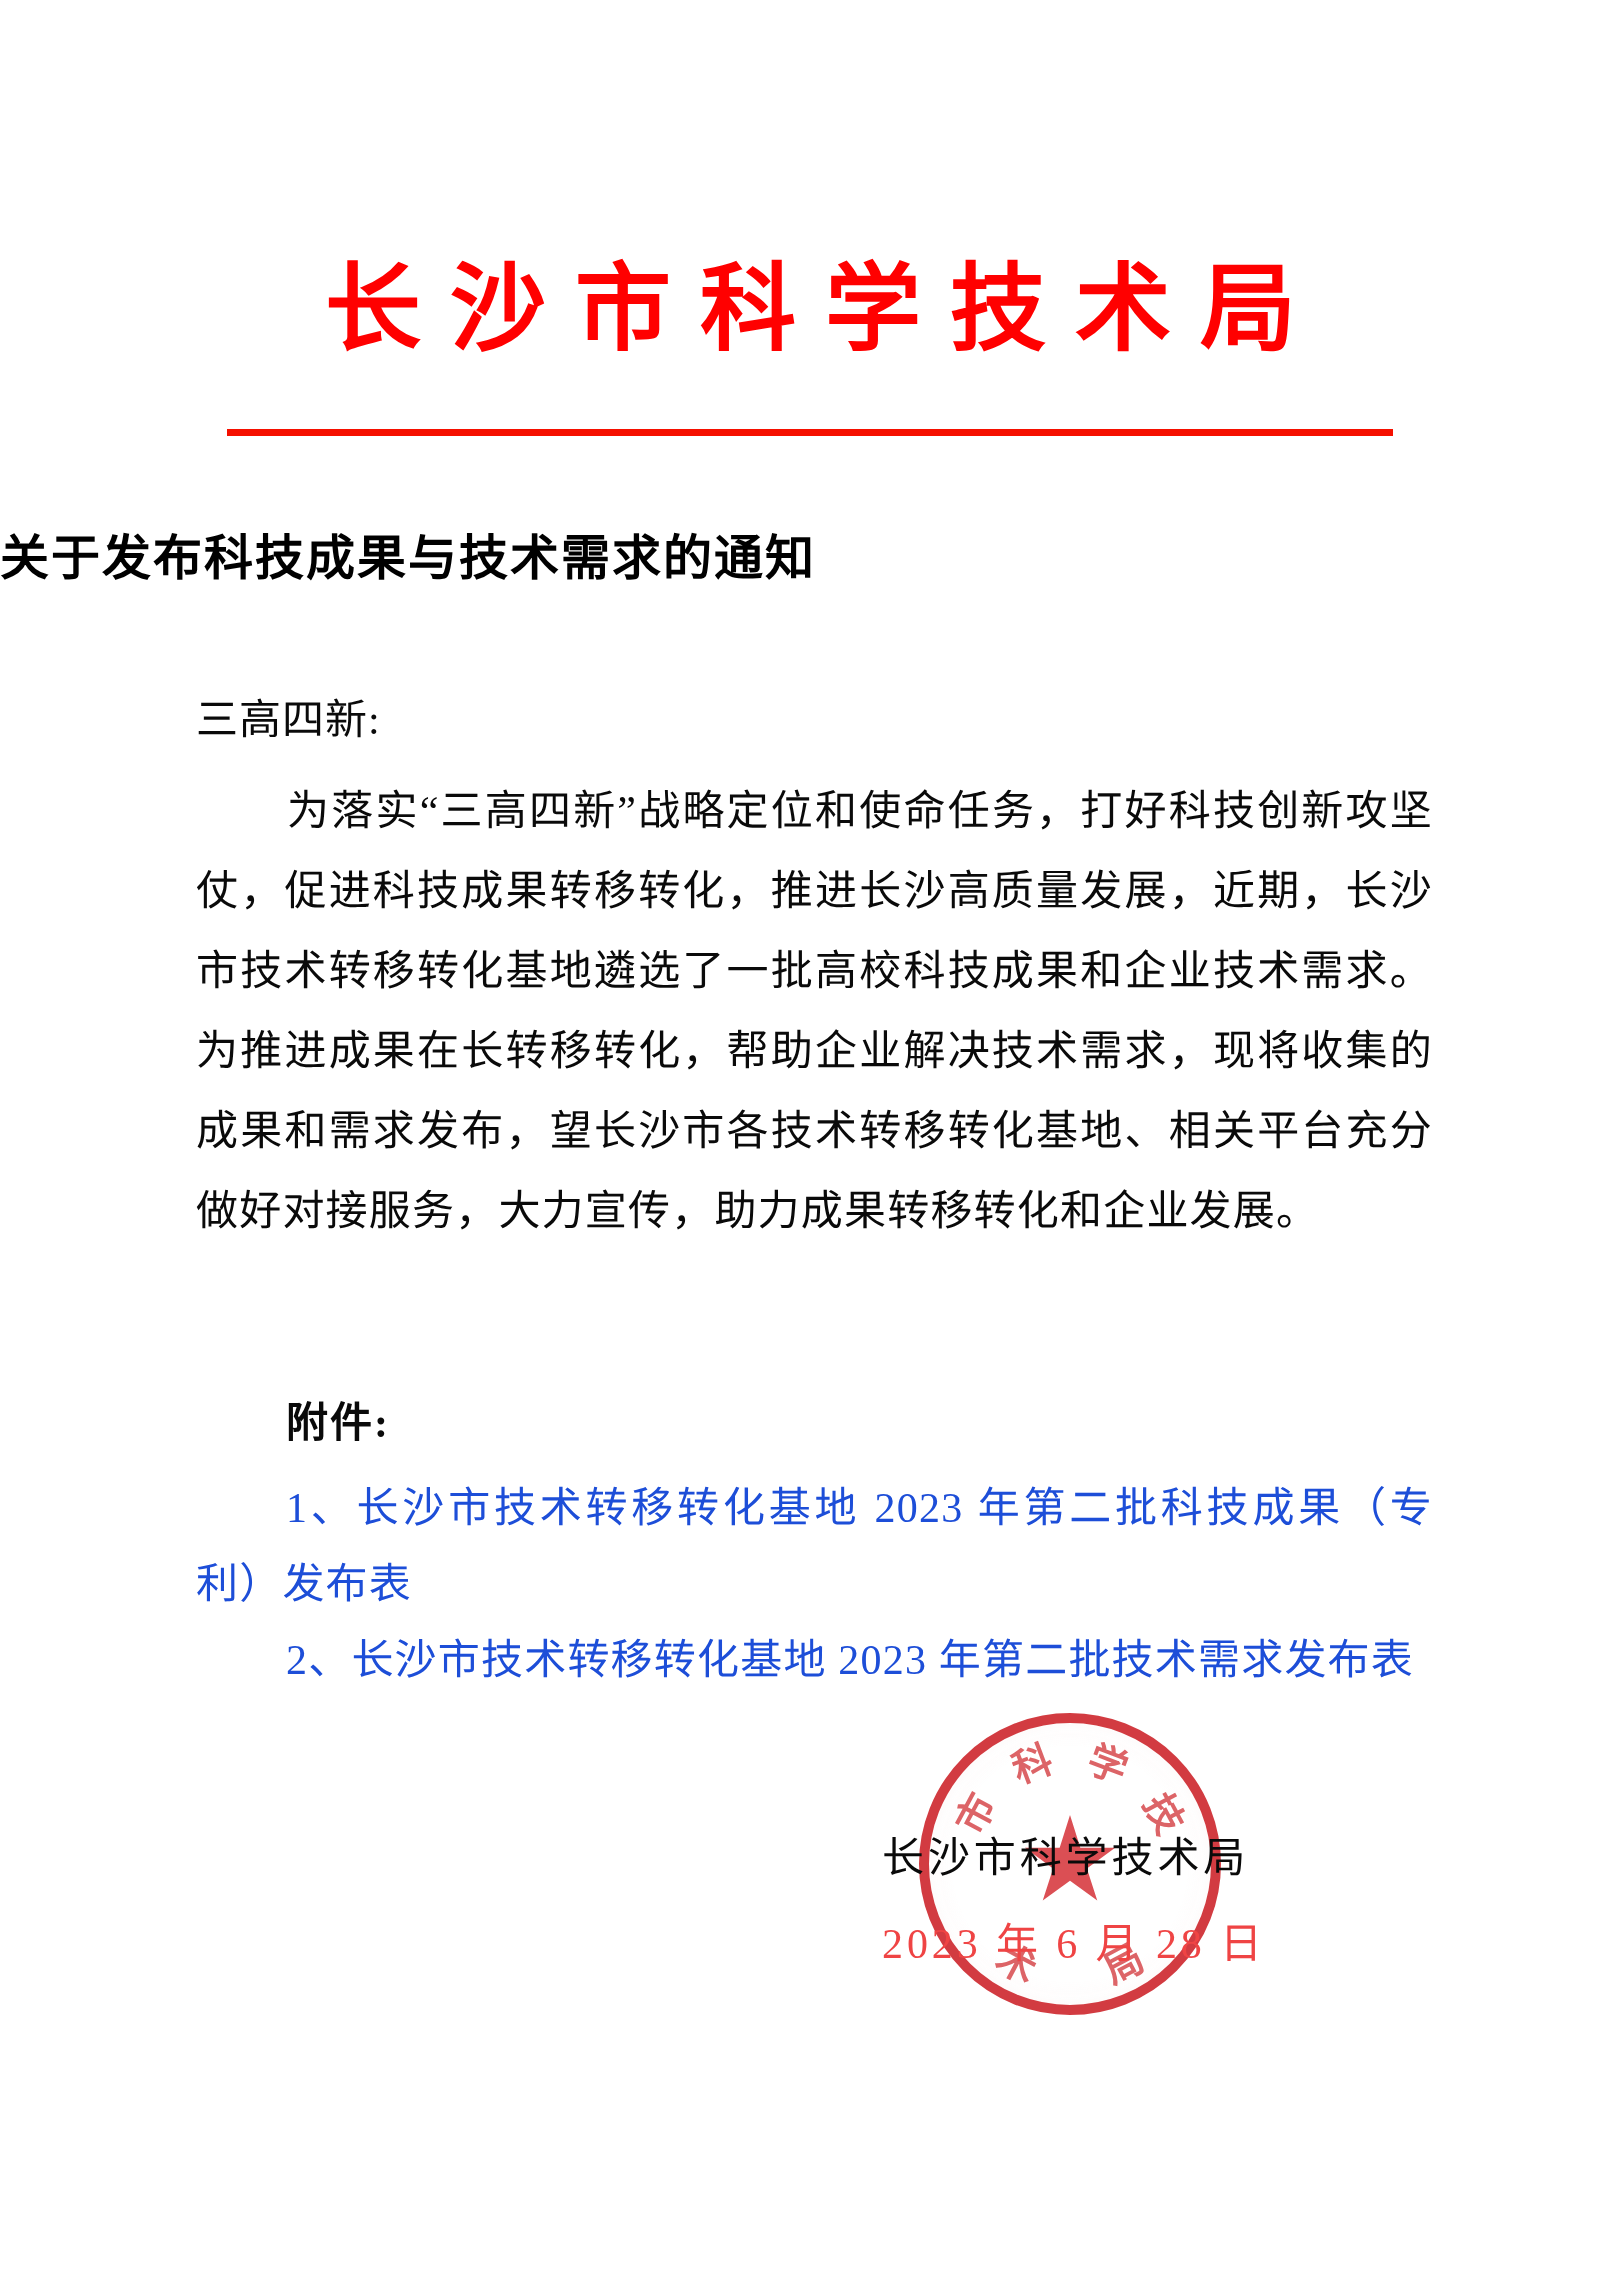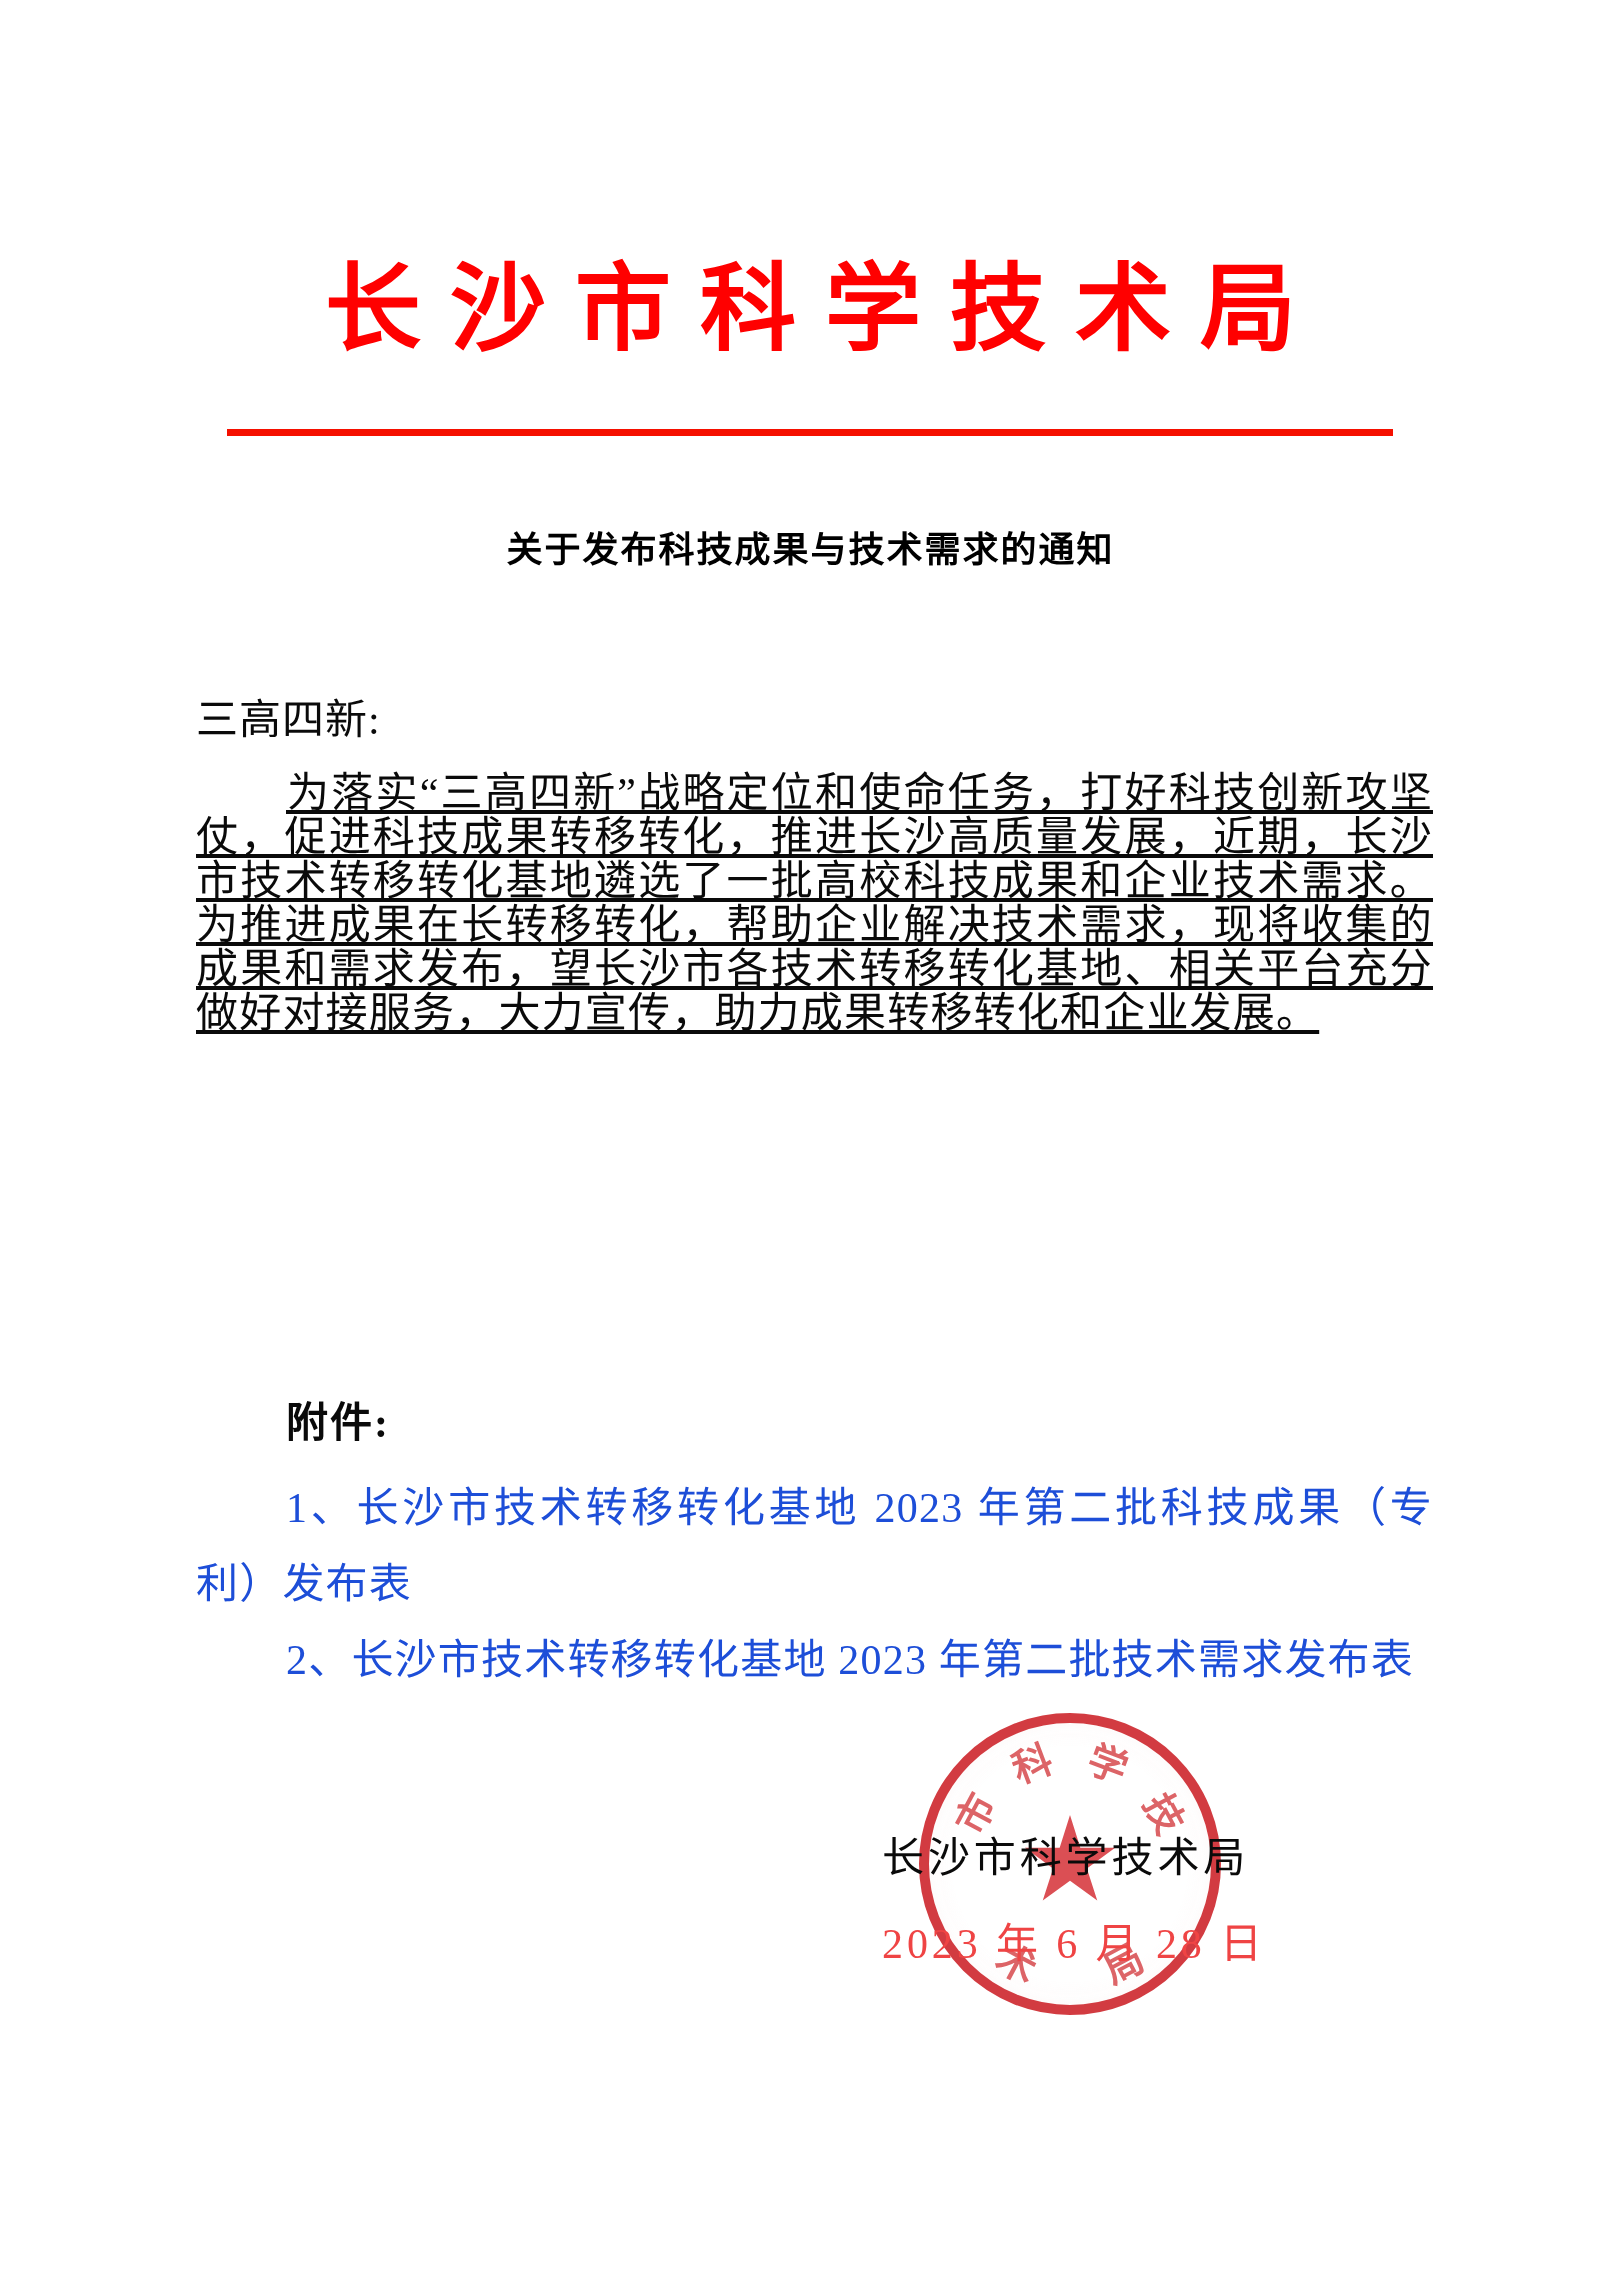--- a/index.html
+++ b/index.html
@@ -49,24 +49,23 @@
     height: 6.9px;
     background: #f51000;
   }
 
   
   .doc-title {
     position: absolute;
     left: 0;
     right: 0;
     top: 527px;
-    text-align: center;
     color: #000000;
     font-family: "Liberation Serif", "DejaVu Serif", serif;
-    font-size: 36px;
+    font-size: 49px;
     font-weight: 700;
     letter-spacing: 2px;
     line-height: 1.3;
   }
 
   
   .body-block {
     position: absolute;
     left: 196px;
     top: 698px;
@@ -76,27 +75,26 @@
   .salutation {
     font-size: 42px;
     line-height: 1.05;
     color: #0a0a0a;
     letter-spacing: 1px;
     margin: 0 0 29px 0;
   }
 
   .para {
     font-size: 42px;
-    line-height: 44px;
+    line-height: 80px;
     color: #0a0a0a;
     letter-spacing: 1.2px;
     margin: 0;
     text-align: justify;
     text-justify: inter-character;
-    text-decoration: underline;
   }
 
   .para .indent { display: inline-block; width: 90px; }
 
   
   .attachments {
     position: absolute;
     left: 196px;
     top: 1358px;
     width: 1237px;

